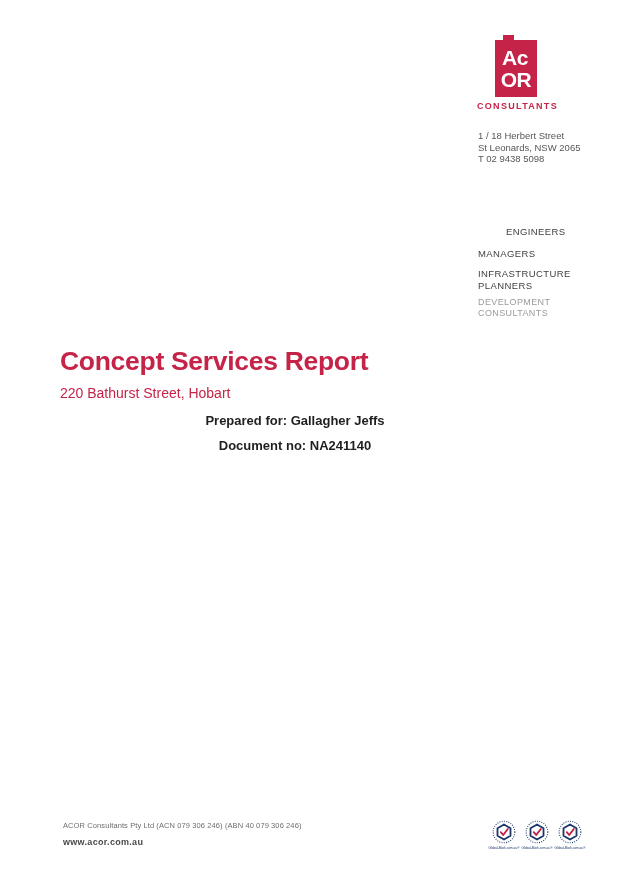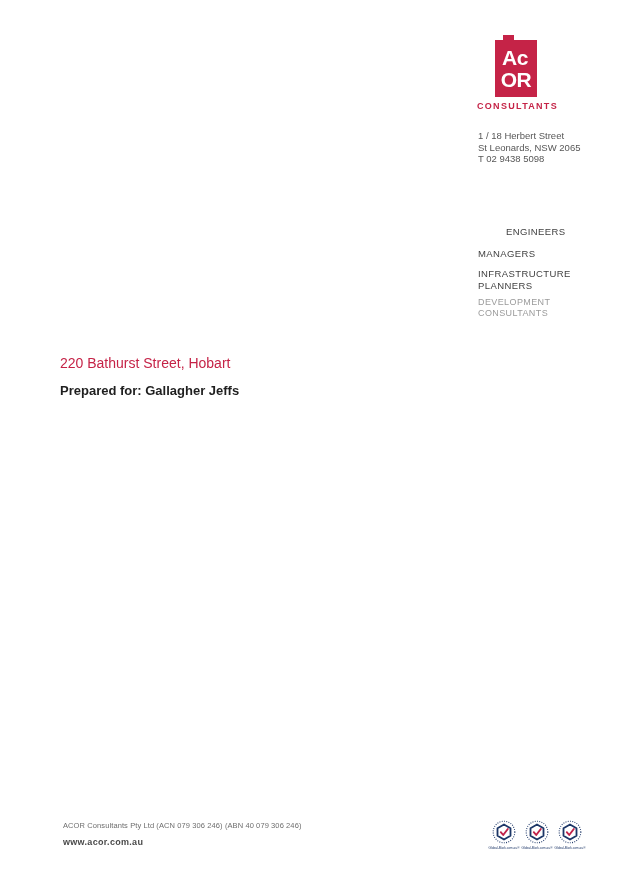--- a/index.html
+++ b/index.html
@@ -49,21 +49,21 @@
 
   
   .cover{position:absolute;left:60px;top:346px;width:470px;}
   .cover-title{
     color:var(--brand-red);font-size:26.5px;font-weight:bold;line-height:30px;
     letter-spacing:-0.3px;
   }
   .cover-subtitle{
     color:var(--brand-red);font-size:14px;line-height:16px;margin-top:9px;
   }
-  .cover-details{margin-top:13px;}
+  .cover-details{margin-top:13px;text-align:center;}
   .cover-detail{
     color:var(--cover-text);font-size:13px;font-weight:bold;line-height:14px;
     margin-bottom:11px;
   }
 
   
   .footer-company{
     position:absolute;left:63px;top:821px;
     color:var(--footer-text);font-size:7.5px;line-height:9px;letter-spacing:0.1px;
   }
@@ -106,23 +106,25 @@
   <div class="capabilities">
     <div class="cap-item gap-lg">ENGINEERS</div>
     <div class="cap-item gap-md">MANAGERS</div>
     <div class="cap-item gap-sm">INFRASTRUCTURE
 PLANNERS</div>
     <div class="cap-item muted">DEVELOPMENT
 CONSULTANTS</div>
   </div>
 
   <main class="cover">
+    <h1 class="cover-title">Concept Services Report</h1>
     <div class="cover-subtitle">220 Bathurst Street, Hobart</div>
     <div class="cover-details">
       <div class="cover-detail">Prepared for: Gallagher Jeffs</div>
+      <div class="cover-detail">Document no: NA241140</div>
     </div>
   </main>
 
   <div class="footer-company">ACOR Consultants Pty Ltd  (ACN 079 306 246) (ABN 40 079 306 246)</div>
   <div class="footer-website">www.acor.com.au</div>
 
   <div class="badges">
     <div class="badge">
       <svg viewBox="0 0 32 30" aria-hidden="true">
         <circle class="ring" cx="16" cy="12" r="10.8"></circle>

